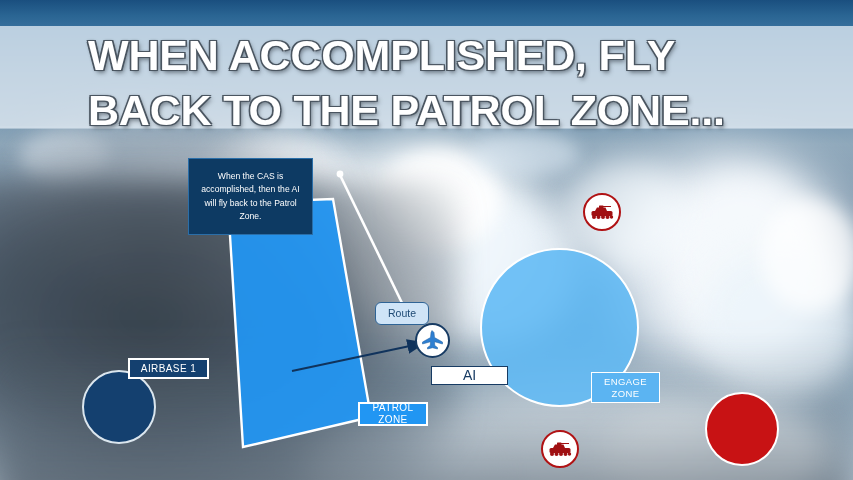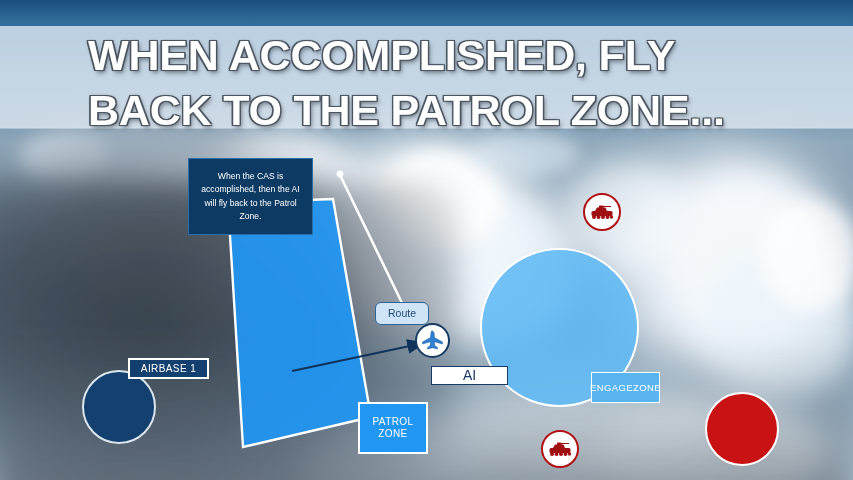--- a/index.html
+++ b/index.html
@@ -94,28 +94,28 @@
   }
   .lbl-airbase1{
     left:128px;top:358px;width:81px;height:21px;
     background:#14406f;color:#ffffff;font-size:10px;letter-spacing:.4px;
   }
   .lbl-airbase4{
     left:759px;top:394px;width:77px;height:22px;
     background:#9c1113;color:#ffffff;font-size:10px;letter-spacing:.4px;
   }
   .lbl-patrol{
-    left:358px;top:402px;width:70px;height:52px;
+    left:358px;top:402px;width:70px;height:24px;
     background:#2196f3;color:#ffffff;font-size:10px;letter-spacing:.4px;
     flex-direction:column;
   }
   .lbl-engage{
     left:591px;top:372px;width:69px;height:31px;
     background:#5bb4f2;color:#ffffff;font-size:9.5px;letter-spacing:.4px;
-    flex-direction:row;border-width:1.5px;
+    flex-direction:column;border-width:1.5px;
   }
   .lbl-ai{
     left:401px;top:366px;width:77px;height:19px;
     background:#ffffff;color:#173b63;font-size:14px;
     border:1.6px solid #173b63;
     margin-left:30px;
   }
   .lbl-route{
     left:375px;top:302px;width:54px;height:23px;
     background:#cfe4f7;color:#1e4a74;font-size:10.5px;

